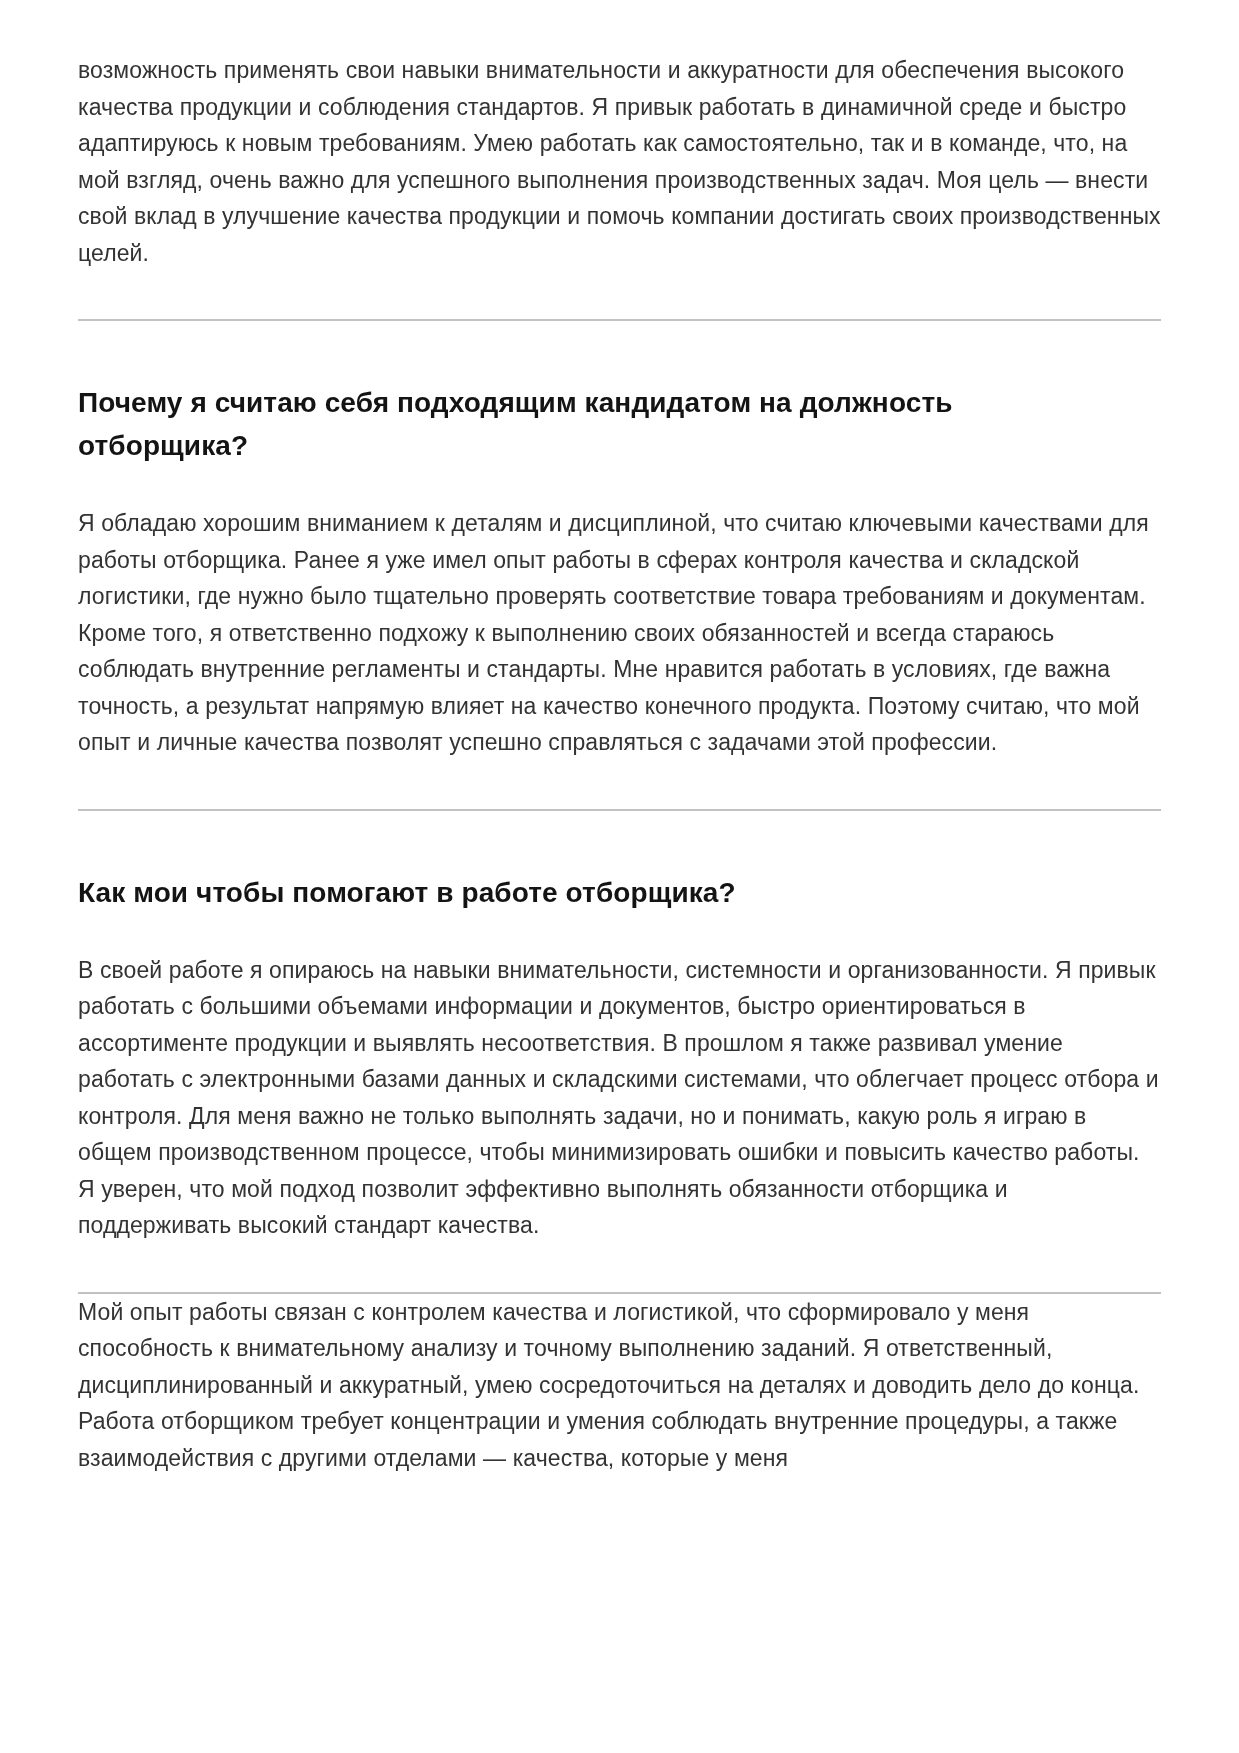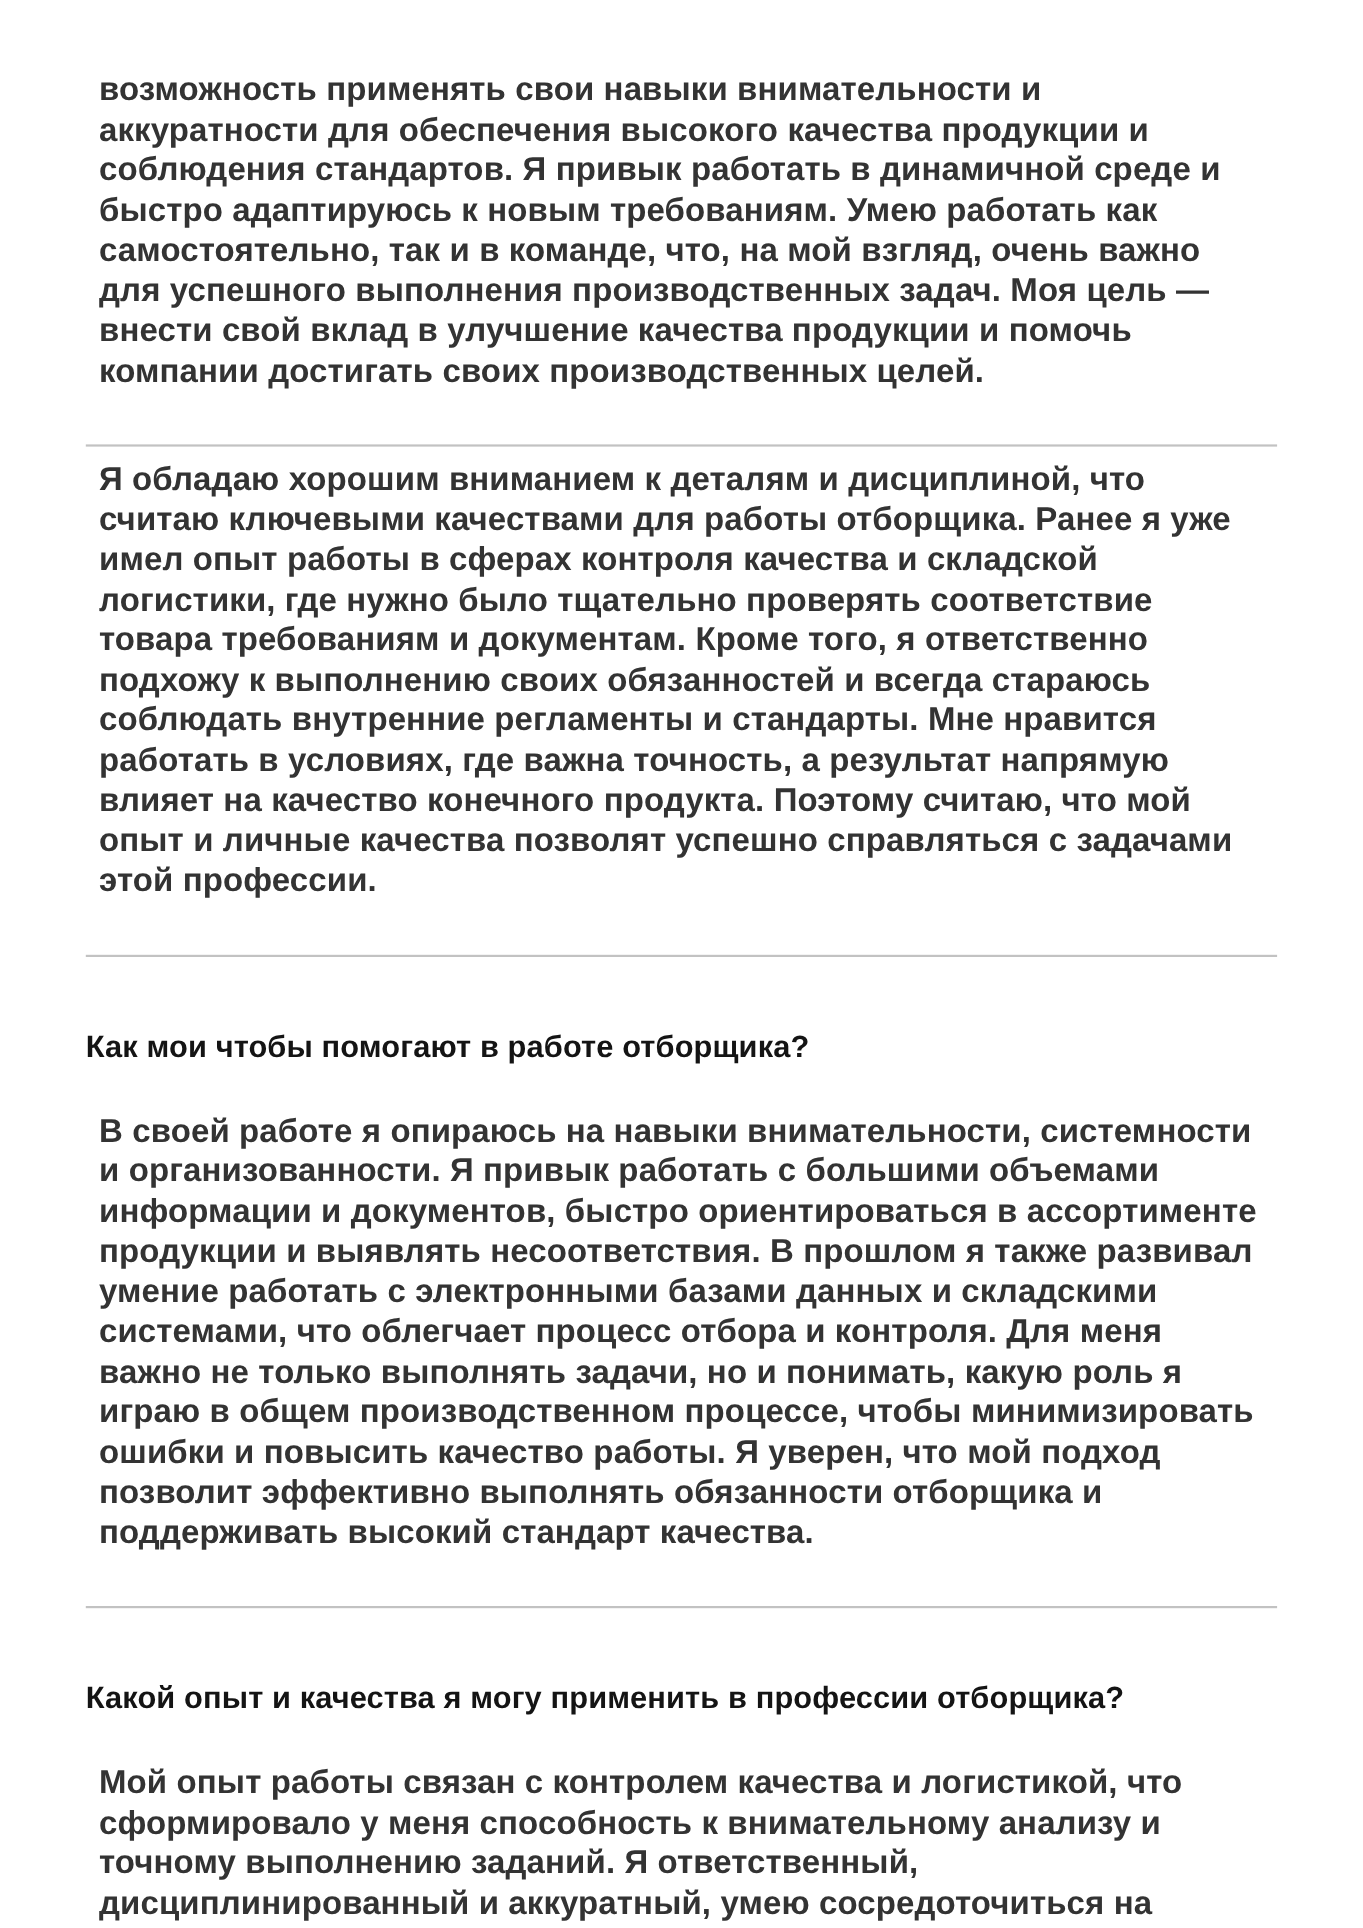--- a/index.html
+++ b/index.html
@@ -12,24 +12,24 @@
     width: 1239px;
     height: 1753px;
     margin: 0 auto;
     box-sizing: border-box;
     padding: 52px 78px 0 78px;
     overflow: hidden;
     background: #ffffff;
     font-family: "Liberation Sans", "DejaVu Sans", sans-serif;
   }
   .para {
-    margin: 12px;
-    font-size: 30px;
+    margin: 0;
+    font-size: 23px;
     line-height: 36.5px;
-    font-weight: 700;
+    font-weight: 400;
     color: #333333;
     letter-spacing: 0.1px;
   }
   .divider {
     border: 0;
     border-top: 2px solid #c2c2c2;
     margin: 48px 0 0 0;
     height: 0;
   }
   .question {
@@ -46,28 +46,28 @@
 </style>
 </head>
 <body>
 
 <div class="page">
 
   <p class="para">возможность применять свои навыки внимательности и аккуратности для обеспечения высокого качества продукции и соблюдения стандартов. Я привык работать в динамичной среде и быстро адаптируюсь к новым требованиям. Умею работать как самостоятельно, так и в команде, что, на мой взгляд, очень важно для успешного выполнения производственных задач. Моя цель — внести свой вклад в улучшение качества продукции и помочь компании достигать своих производственных целей.</p>
 
   <hr class="divider">
 
+  <h2 class="question narrow">Почему я считаю себя подходящим кандидатом на должность отборщика?</h2>
 
   <p class="para">Я обладаю хорошим вниманием к деталям и дисциплиной, что считаю ключевыми качествами для работы отборщика. Ранее я уже имел опыт работы в сферах контроля качества и складской логистики, где нужно было тщательно проверять соответствие товара требованиям и документам. Кроме того, я ответственно подхожу к выполнению своих обязанностей и всегда стараюсь соблюдать внутренние регламенты и стандарты. Мне нравится работать в условиях, где важна точность, а результат напрямую влияет на качество конечного продукта. Поэтому считаю, что мой опыт и личные качества позволят успешно справляться с задачами этой профессии.</p>
 
   <hr class="divider">
 
   <h2 class="question">Как мои чтобы помогают в работе отборщика?</h2>
 
   <p class="para">В своей работе я опираюсь на навыки внимательности, системности и организованности. Я привык работать с большими объемами информации и документов, быстро ориентироваться в ассортименте продукции и выявлять несоответствия. В прошлом я также развивал умение работать с электронными базами данных и складскими системами, что облегчает процесс отбора и контроля. Для меня важно не только выполнять задачи, но и понимать, какую роль я играю в общем производственном процессе, чтобы минимизировать ошибки и повысить качество работы. Я уверен, что мой подход позволит эффективно выполнять обязанности отборщика и поддерживать высокий стандарт качества.</p>
 
   <hr class="divider">
 
-  <h2 class="question">Какой опыт и качества я могу применить в профессии отборщика?</h2>
 
   <p class="para">Мой опыт работы связан с контролем качества и логистикой, что сформировало у меня способность к внимательному анализу и точному выполнению заданий. Я ответственный, дисциплинированный и аккуратный, умею сосредоточиться на деталях и доводить дело до конца. Работа отборщиком требует концентрации и умения соблюдать внутренние процедуры, а также взаимодействия с другими отделами — качества, которые у меня</p>
 
 </div>
 
 </body></html>

